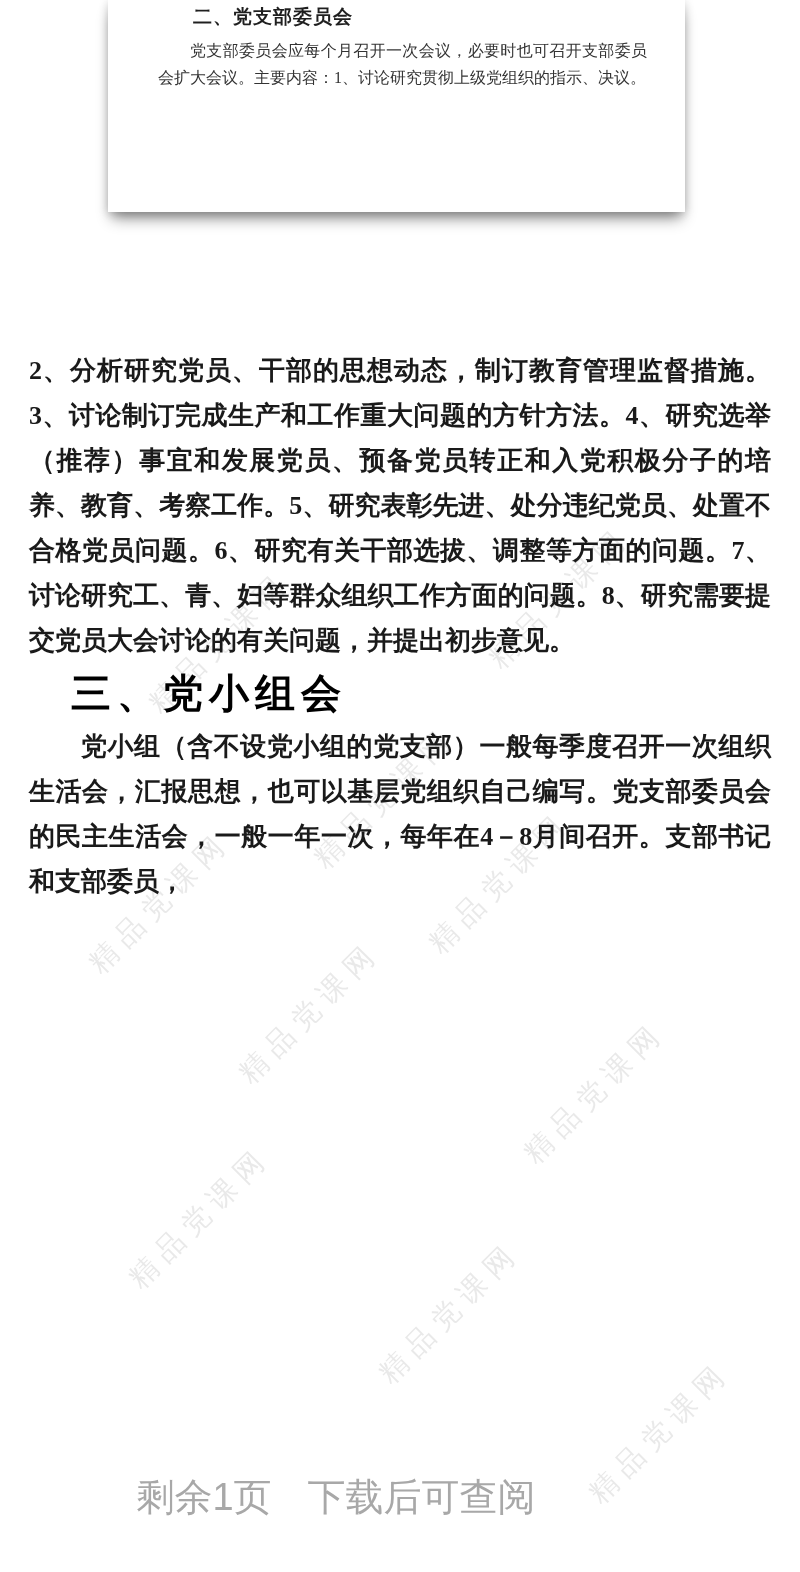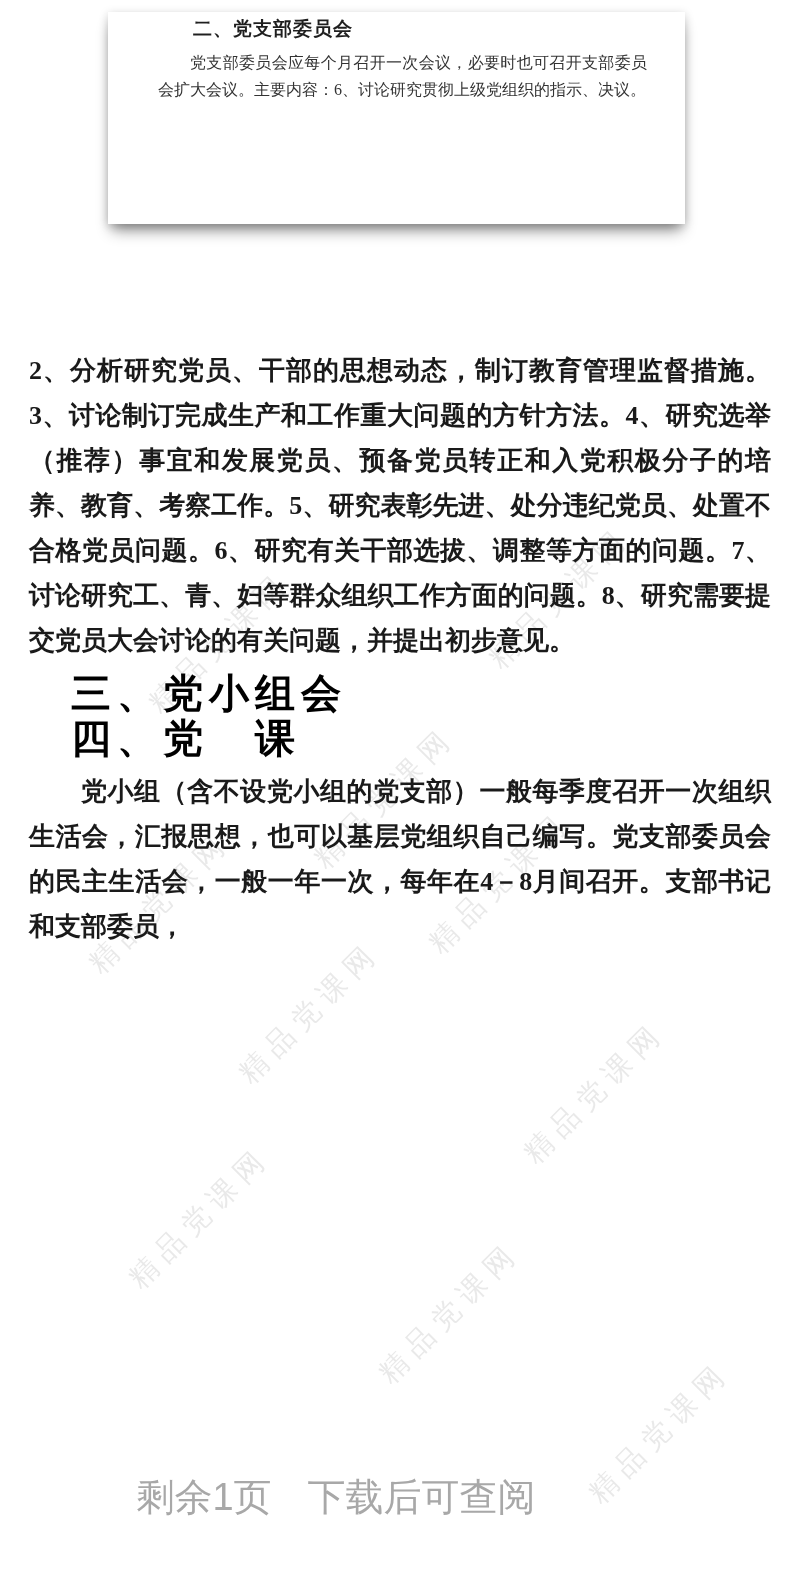--- a/index.html
+++ b/index.html
@@ -6,21 +6,21 @@
   body{
     width:800px;height:1572px;
     position:relative;
     background:#ffffff;
     overflow:hidden;
     font-family:"Liberation Serif","DejaVu Serif",serif;
   }
 
   
   .preview-card{
-    position:absolute;left:108px;top:12px;
+    position:absolute;left:108px;top:0;
     width:577px;height:212px;
     background:#ffffff;
     box-shadow:0 10px 14px -4px rgba(0,0,0,0.45), 0 2px 9px rgba(0,0,0,0.18);
   }
   .preview-card h2{
     margin:4px 0 0 85px;
     font-family:"Liberation Sans","DejaVu Sans",sans-serif;
     font-size:19px;font-weight:bold;color:#1f1f1f;
     letter-spacing:1px;
   }
@@ -80,28 +80,27 @@
   <span class="wm" style="left:407px;top:863px">精品党课网</span>
   <span class="wm" style="left:217px;top:993px">精品党课网</span>
   <span class="wm" style="left:502px;top:1073px">精品党课网</span>
   <span class="wm" style="left:107px;top:1198px">精品党课网</span>
   <span class="wm" style="left:357px;top:1293px">精品党课网</span>
   <span class="wm" style="left:567px;top:1413px">精品党课网</span>
 </div>
 
 <div class="preview-card">
   <h2>二、党支部委员会</h2>
-  <p>党支部委员会应每个月召开一次会议，必要时也可召开支部委员会扩大会议。主要内容：6、讨论研究贯彻上级党组织的指示、决议。</p>
+  <p>党支部委员会应每个月召开一次会议，必要时也可召开支部委员会扩大会议。主要内容：1、讨论研究贯彻上级党组织的指示、决议。</p>
 </div>
 
 <main class="doc-body">
   <p>2、分析研究党员、干部的思想动态，制订教育管理监督措施。3、讨论制订完成生产和工作重大问题的方针方法。4、研究选举（推荐）事宜和发展党员、预备党员转正和入党积极分子的培养、教育、考察工作。5、研究表彰先进、处分违纪党员、处置不合格党员问题。6、研究有关干部选拔、调整等方面的问题。7、讨论研究工、青、妇等群众组织工作方面的问题。8、研究需要提交党员大会讨论的有关问题，并提出初步意见。</p>
 
   <h3>三、党小组会</h3>
 
-  <h3>四、党　课</h3>
 
   <p class="indent">党小组（含不设党小组的党支部）一般每季度召开一次组织生活会，汇报思想，也可以基层党组织自己编写。党支部委员会的民主生活会，一般一年一次，每年在4－8月间召开。支部书记和支部委员，</p>
 </main>
 
 <div class="footer-hint">
   <span>剩余1页</span><span class="gap">下载后可查阅</span>
 </div>
 
 </body></html>

